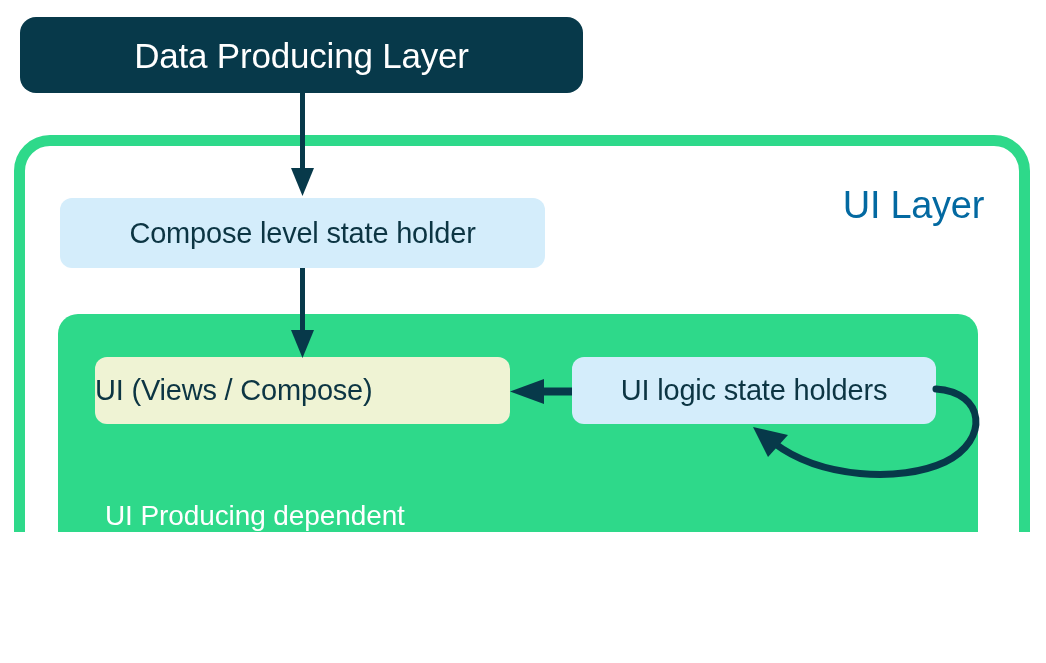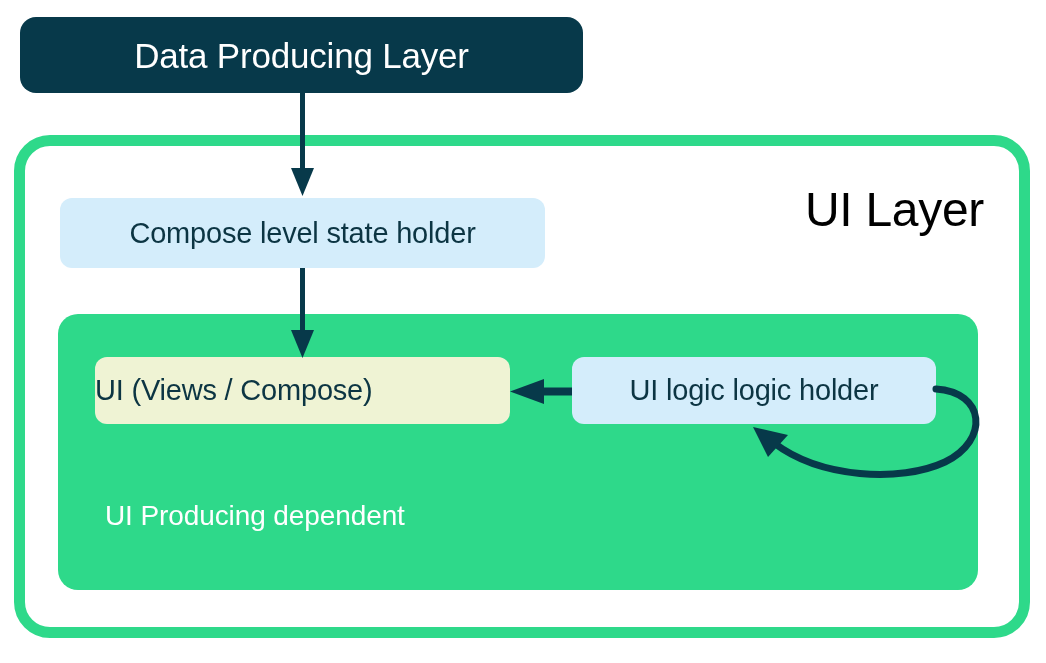--- a/index.html
+++ b/index.html
@@ -7,21 +7,21 @@
     padding: 0;
     background: #ffffff;
   }
   body {
     font-family: "Liberation Sans", sans-serif;
     -webkit-font-smoothing: antialiased;
   }
   #canvas {
     position: relative;
     width: 1046px;
-    height: 663px;
+    height: 532px;
     background: #ffffff;
     overflow: hidden;
   }
 
   
   .data-producing-box {
     position: absolute;
     left: 20px;
     top: 17px;
     width: 563px;
@@ -50,22 +50,22 @@
     height: 503px;
     box-sizing: border-box;
     border: 11px solid #2ed98a;
     border-radius: 36px;
     background: transparent;
   }
   .ui-layer-title {
     position: absolute;
     right: 62px;
     top: 186px;
-    color: #000000;
-    font-size: 48px;
+    color: #0369a1;
+    font-size: 38px;
     font-weight: 400;
     letter-spacing: -0.3px;
     line-height: 1;
     white-space: nowrap;
   }
 
   
   .screen-state-box {
     position: absolute;
     left: 60px;
@@ -193,21 +193,21 @@
   </div>
 
   <div class="lifecycle-box"></div>
   <div class="lifecycle-caption">UI Producing dependent</div>
 
   <div class="ui-views-box">
     <span class="ui-views-label">UI (Views / Compose)</span>
   </div>
 
   <div class="ui-logic-box">
-    <span class="ui-logic-label">UI logic logic holder</span>
+    <span class="ui-logic-label">UI logic state holders</span>
   </div>
 
 
   <svg class="arrow-layer" viewBox="0 0 1046 663">
 
     <g>
       <line x1="302.5" y1="93" x2="302.5" y2="172" stroke="#07394a" stroke-width="5"></line>
       <polygon points="291,168 314,168 302.5,196" fill="#07394a"></polygon>
     </g>
 

